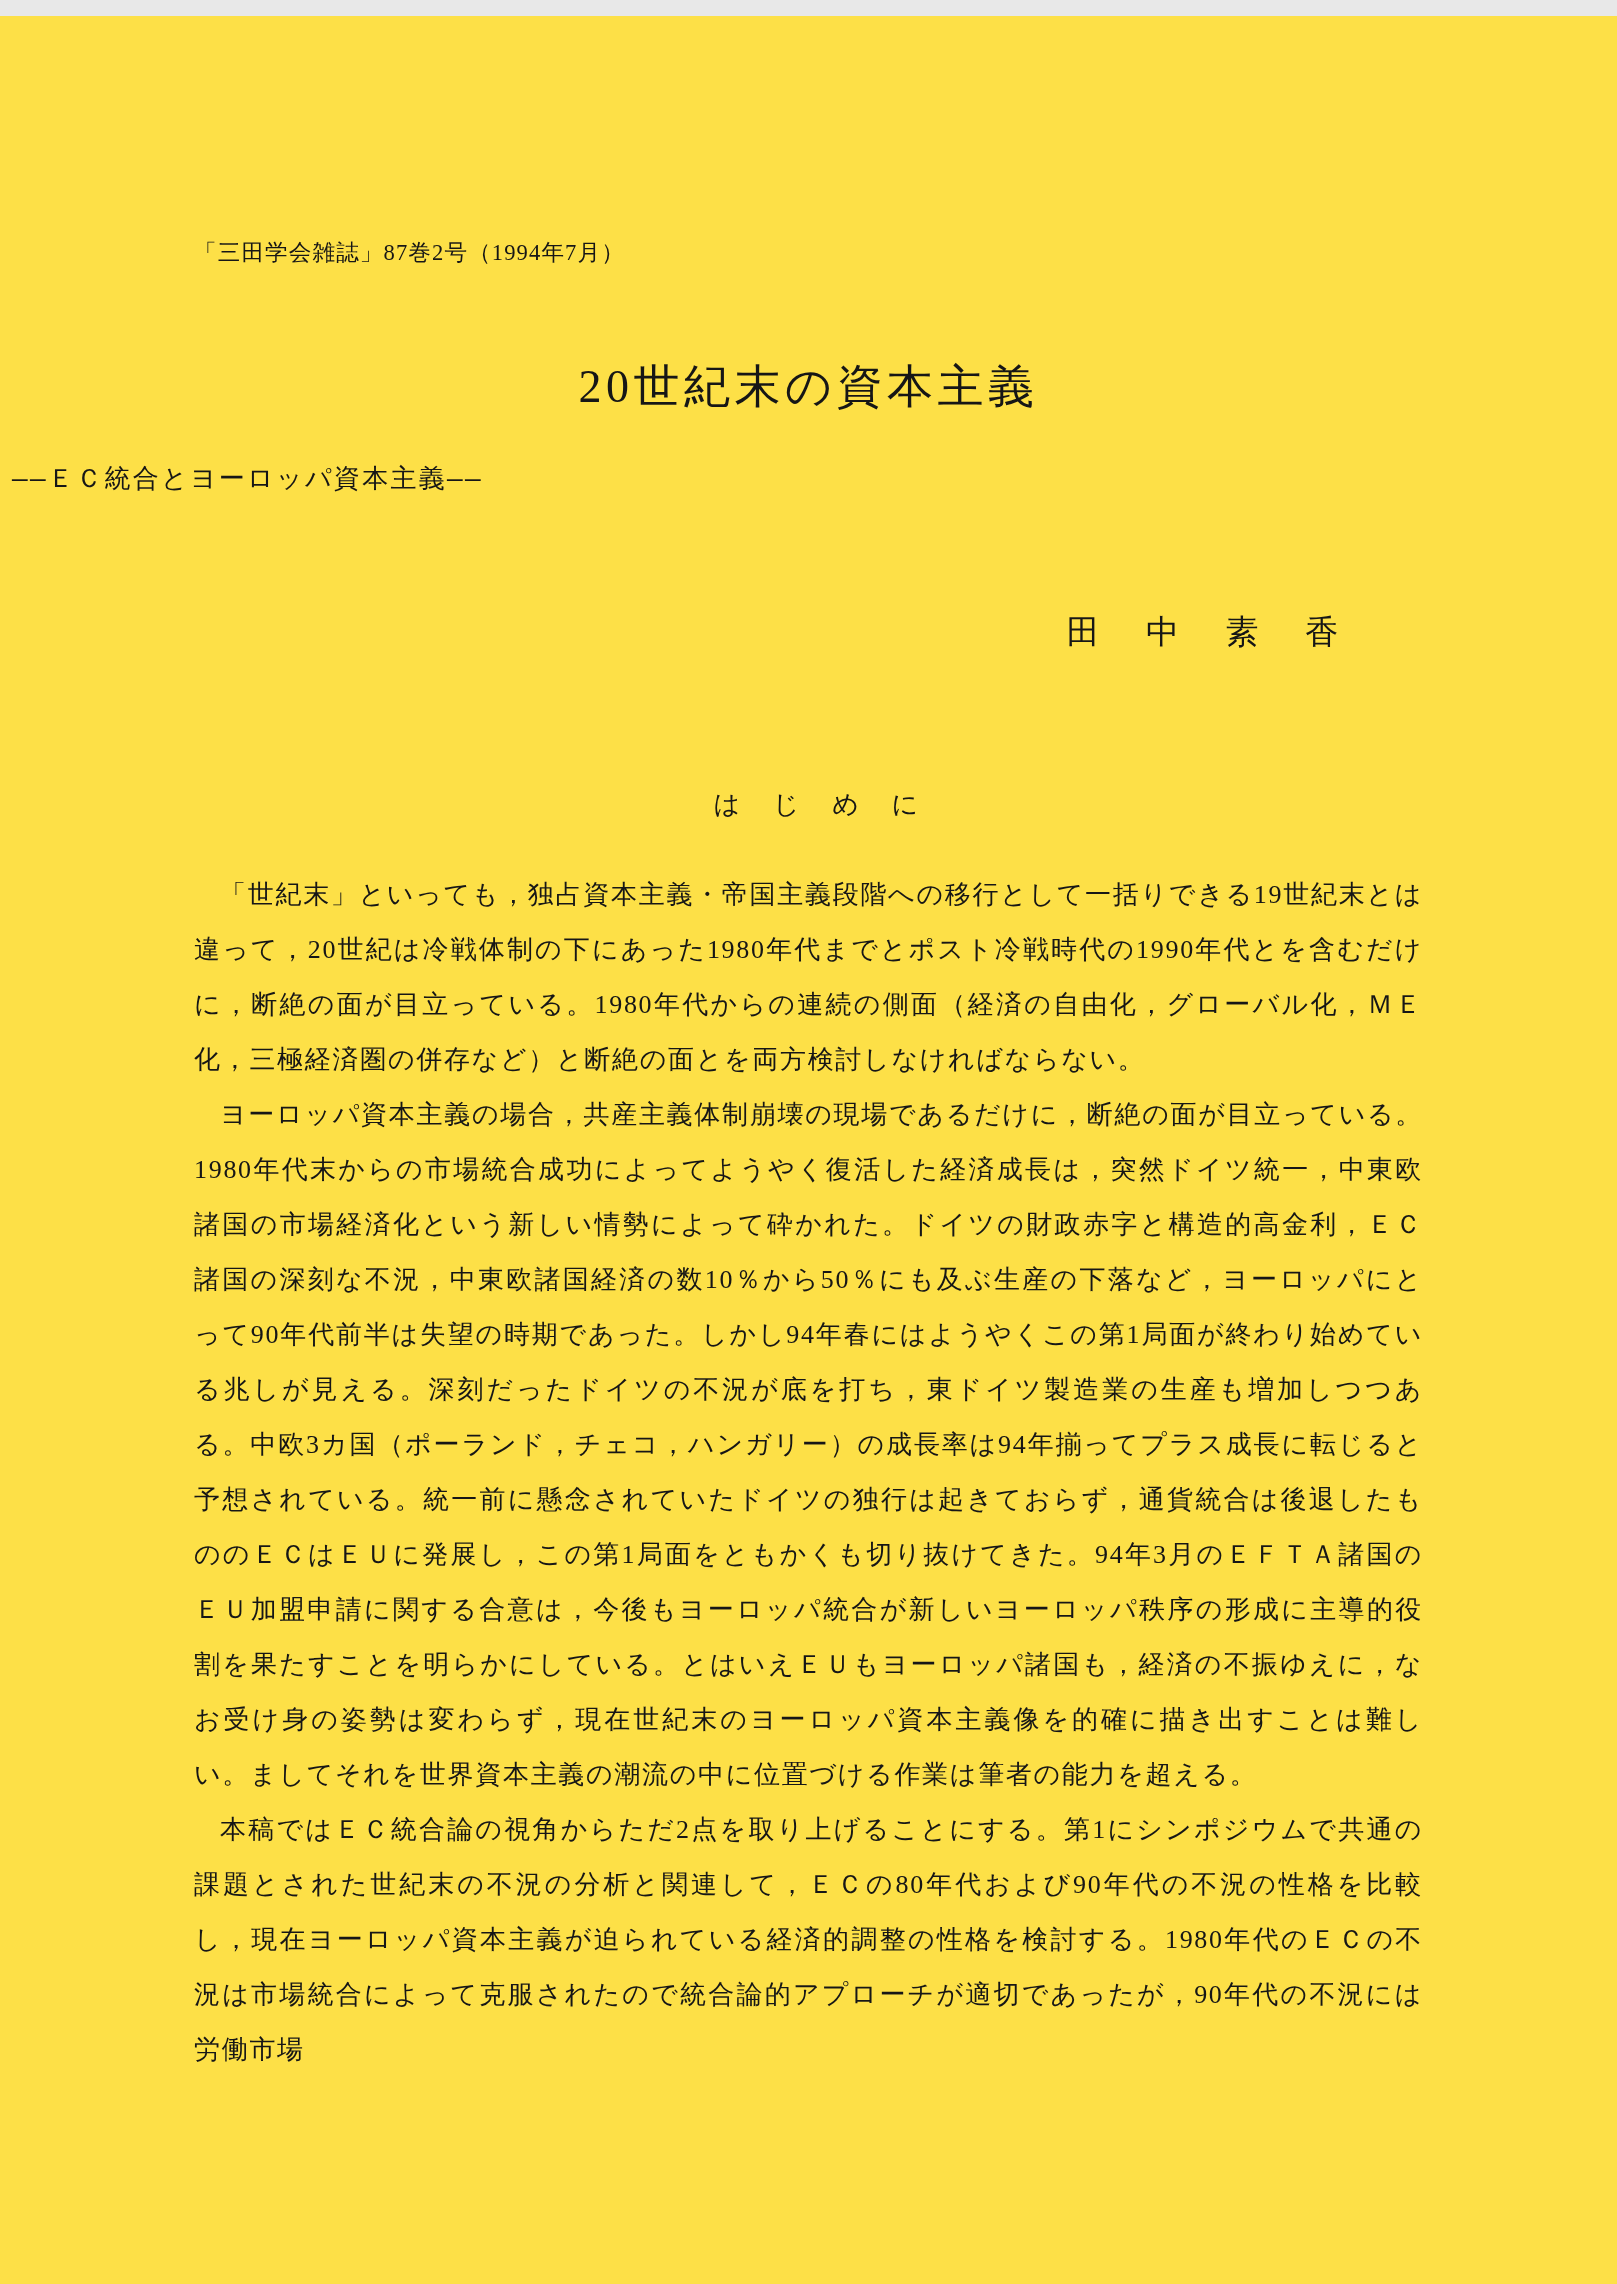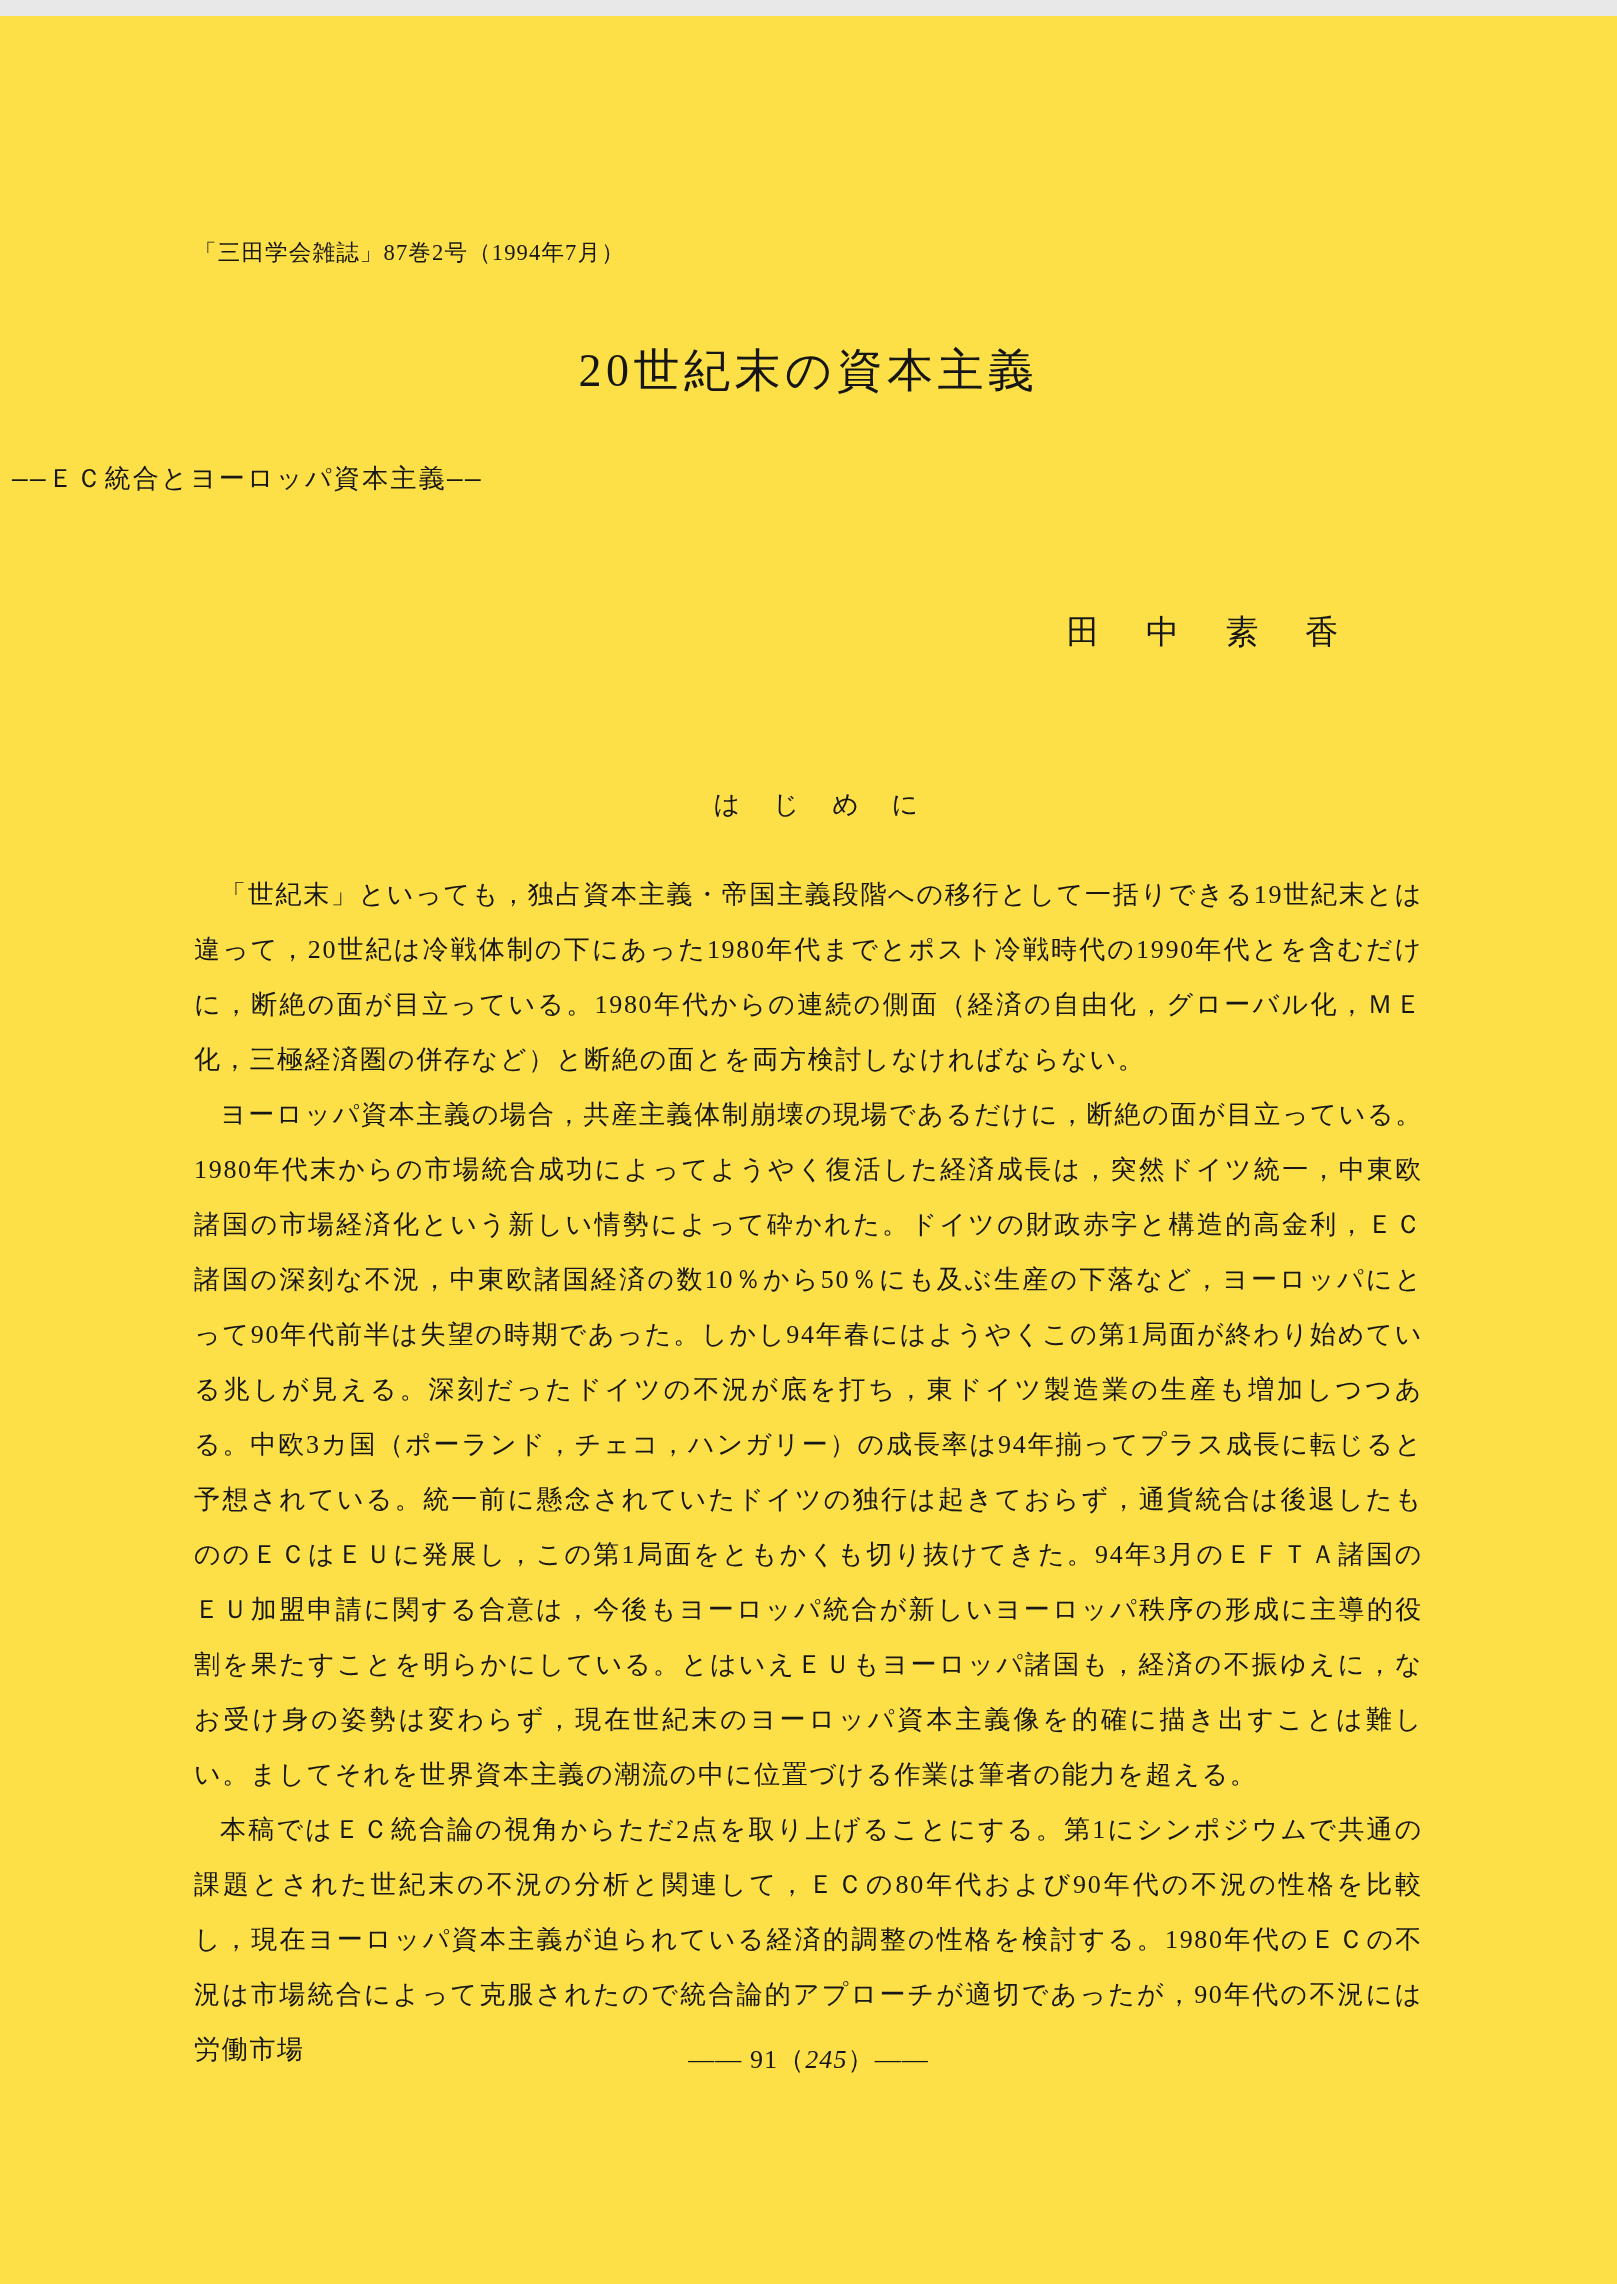--- a/index.html
+++ b/index.html
@@ -20,21 +20,21 @@
   .journal-line {
     position: absolute;
     top: 221px;
     left: 194px;
     font-size: 22.6px;
     letter-spacing: 1.1px;
     white-space: nowrap;
   }
   .title {
     position: absolute;
-    top: 324px;
+    top: 340px;
     left: 0;
     width: 100%;
     margin: 0;
     text-align: center;
     font-size: 46px;
     font-weight: 500;
     letter-spacing: 4.5px;
   }
   .subtitle {
     position: absolute;
@@ -106,18 +106,15 @@
   <div class="author">田　中　素　香</div>
 
   <div class="section-heading">は　じ　め　に</div>
 
   <div class="body-text">
     <p>「世紀末」といっても，独占資本主義・帝国主義段階への移行として一括りできる19世紀末とは違って，20世紀は冷戦体制の下にあった1980年代までとポスト冷戦時代の1990年代とを含むだけに，断絶の面が目立っている。1980年代からの連続の側面（経済の自由化，グローバル化，ＭＥ化，三極経済圏の併存など）と断絶の面とを両方検討しなければならない。</p>
     <p>ヨーロッパ資本主義の場合，共産主義体制崩壊の現場であるだけに，断絶の面が目立っている。1980年代末からの市場統合成功によってようやく復活した経済成長は，突然ドイツ統一，中東欧諸国の市場経済化という新しい情勢によって砕かれた。ドイツの財政赤字と構造的高金利，ＥＣ諸国の深刻な不況，中東欧諸国経済の数10％から50％にも及ぶ生産の下落など，ヨーロッパにとって90年代前半は失望の時期であった。しかし94年春にはようやくこの第1局面が終わり始めている兆しが見える。深刻だったドイツの不況が底を打ち，東ドイツ製造業の生産も増加しつつある。中欧3カ国（ポーランド，チェコ，ハンガリー）の成長率は94年揃ってプラス成長に転じると予想されている。統一前に懸念されていたドイツの独行は起きておらず，通貨統合は後退したもののＥＣはＥＵに発展し，この第1局面をともかくも切り抜けてきた。94年3月のＥＦＴＡ諸国のＥＵ加盟申請に関する合意は，今後もヨーロッパ統合が新しいヨーロッパ秩序の形成に主導的役割を果たすことを明らかにしている。とはいえＥＵもヨーロッパ諸国も，経済の不振ゆえに，なお受け身の姿勢は変わらず，現在世紀末のヨーロッパ資本主義像を的確に描き出すことは難しい。ましてそれを世界資本主義の潮流の中に位置づける作業は筆者の能力を超える。</p>
     <p>本稿ではＥＣ統合論の視角からただ2点を取り上げることにする。第1にシンポジウムで共通の課題とされた世紀末の不況の分析と関連して，ＥＣの80年代および90年代の不況の性格を比較し，現在ヨーロッパ資本主義が迫られている経済的調整の性格を検討する。1980年代のＥＣの不況は市場統合によって克服されたので統合論的アプローチが適切であったが，90年代の不況には労働市場</p>
   </div>
 
-  <div class="footer">
-    <span>―― 91（</span><span class="italic">245</span><span>）――</span>
-  </div>
 
 </div>
 
 
 </body></html>

